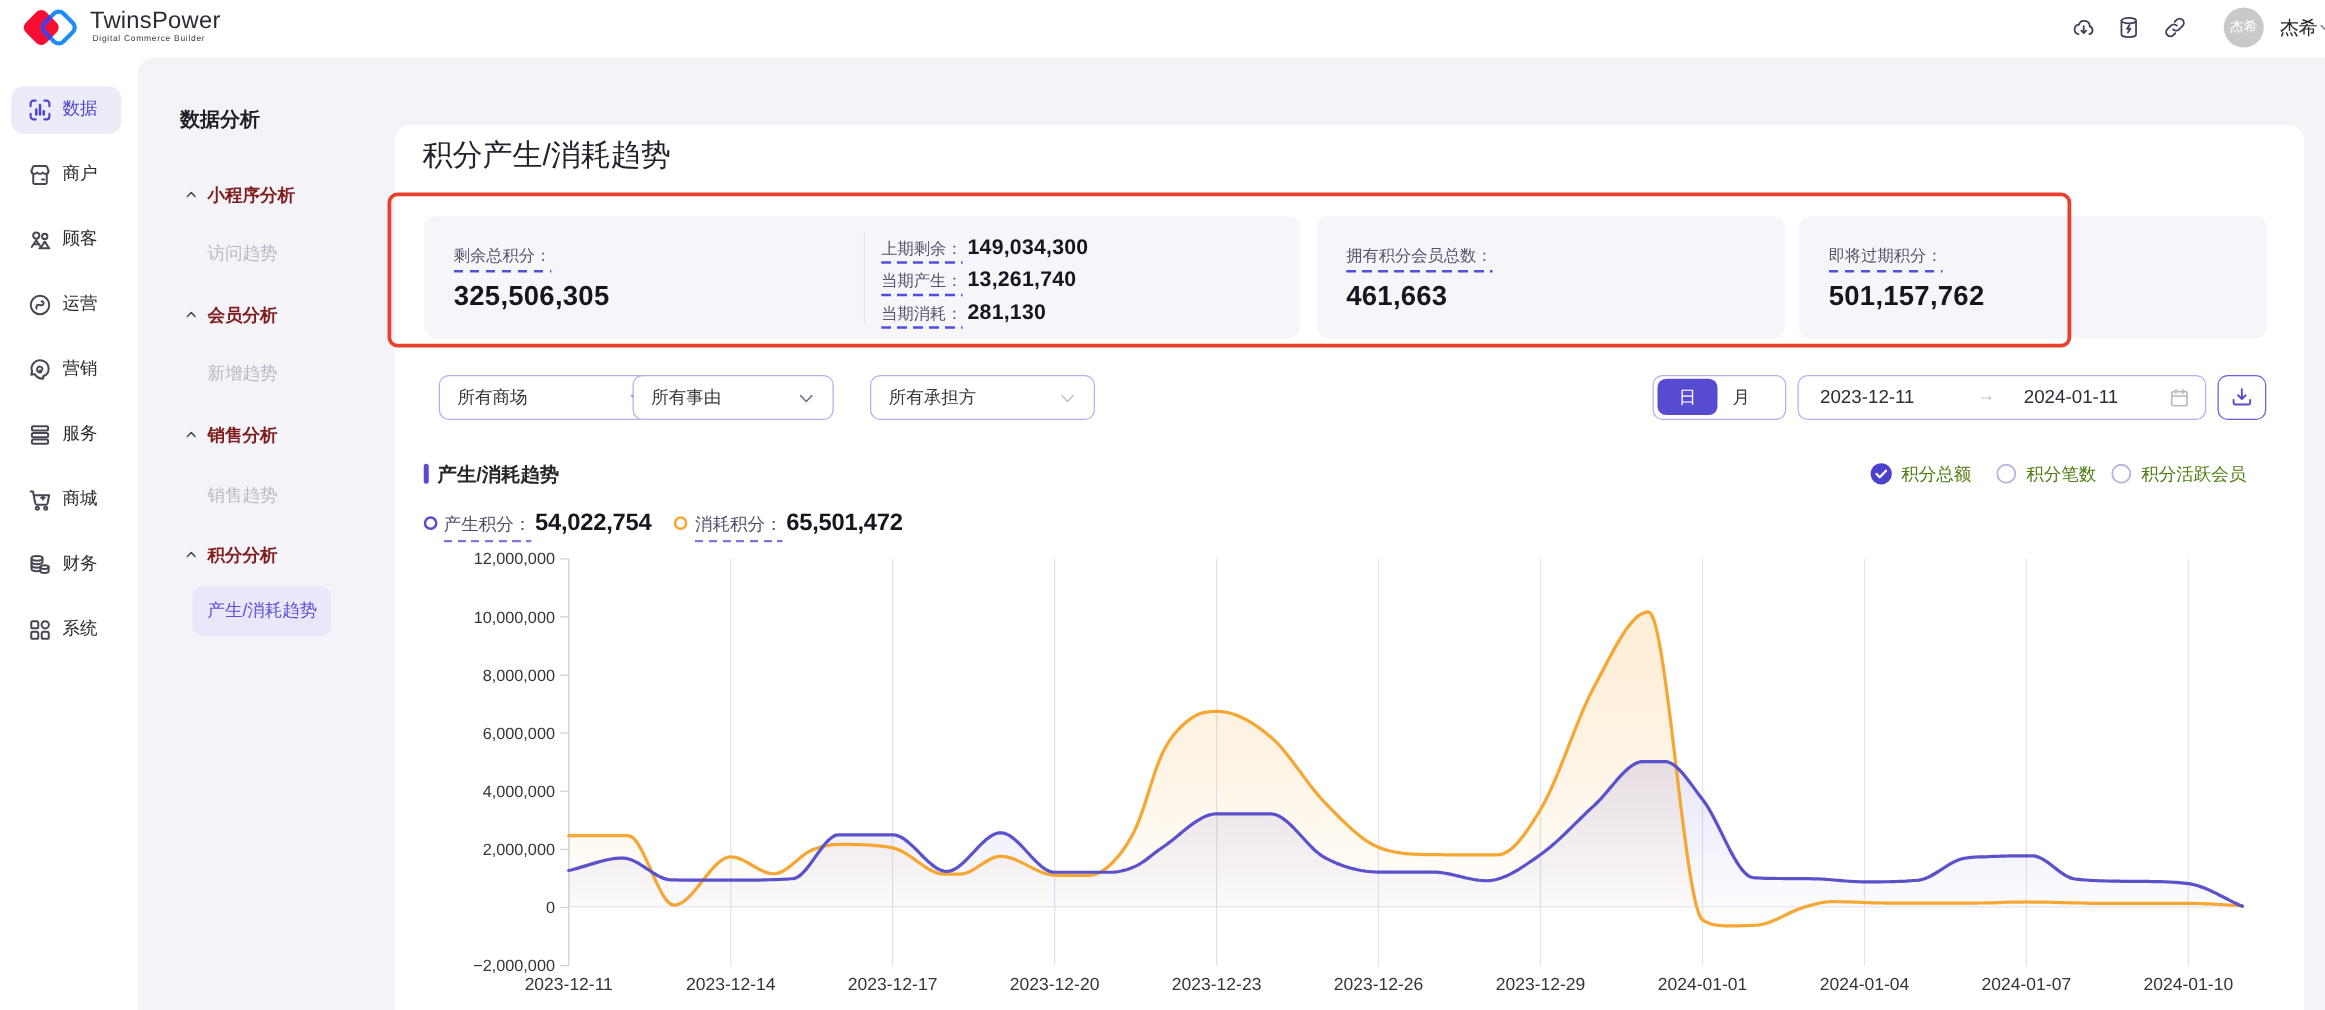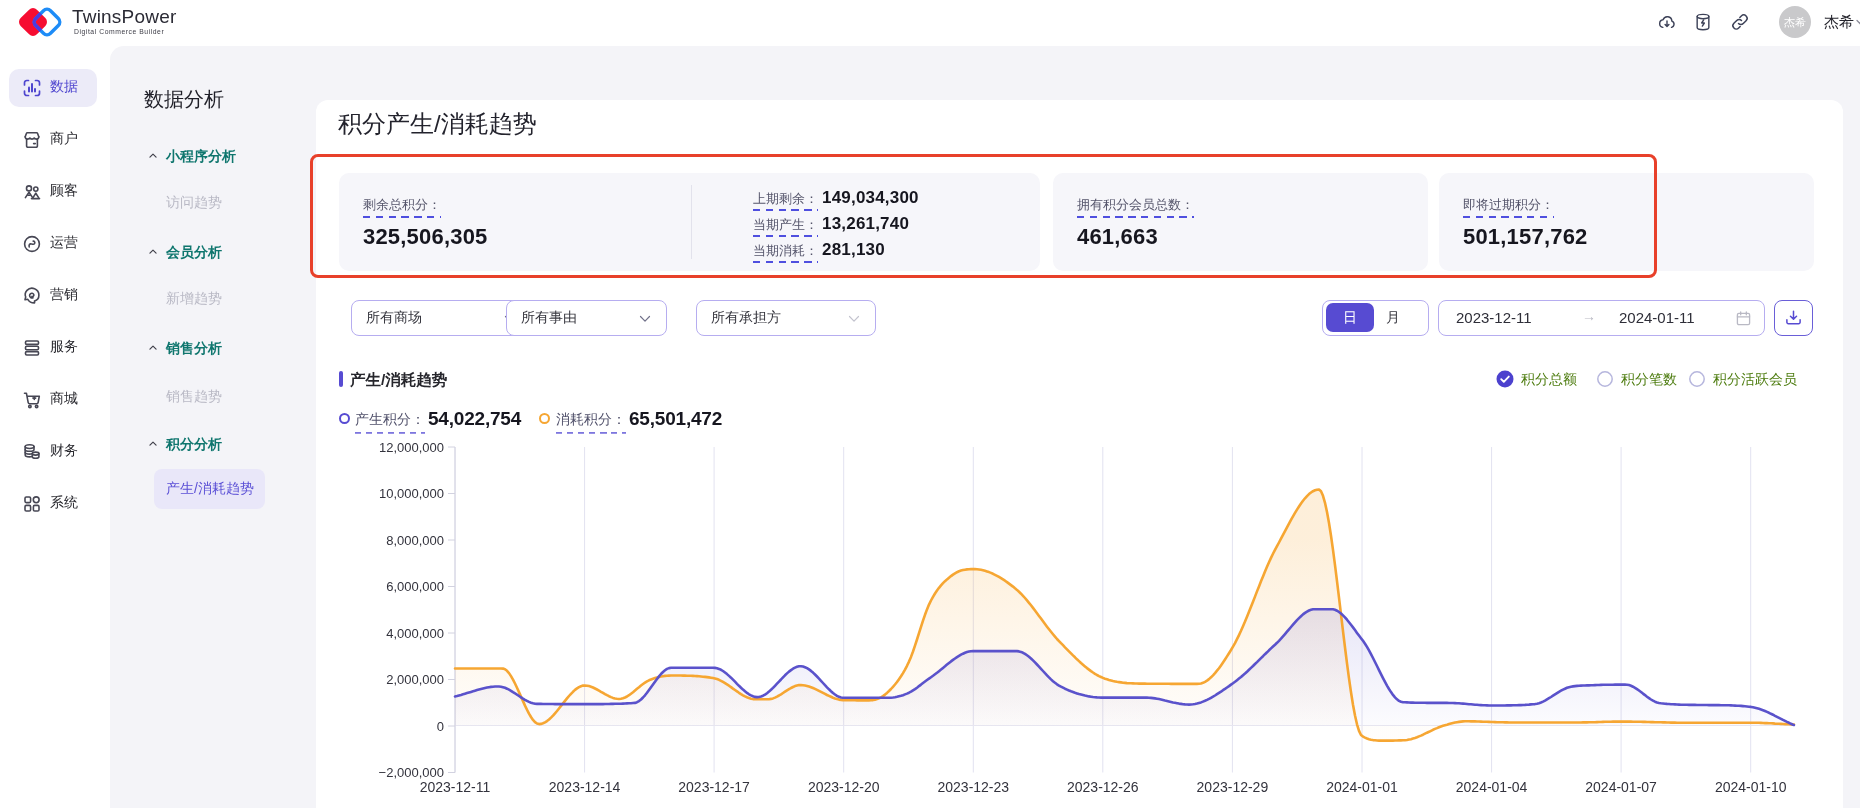--- a/index.html
+++ b/index.html
@@ -15,36 +15,36 @@
 #uname { position:absolute; left:1824px; top:13px; font-size:15px; color:#26262e; font-weight:500; }
 
 #graybg { position:absolute; left:110px; top:46px; width:1750px; height:762px; background:#f4f4f8; border-top-left-radius:14px; }
 
 .nav-item { position:absolute; left:9px; width:88px; height:38px; border-radius:10px; }
 .nav-item .ntxt { position:absolute; left:41px; top:9px; font-size:14px; color:#28282e; }
 .nav-item svg { position:absolute; left:13px; top:9px; }
 .nav-item.sel { background:#ecebf8; }
 .nav-item.sel .ntxt { color:#4f46cf; }
 
-#menu-title { position:absolute; left:144px; top:86px; font-size:20px; font-weight:400; color:#1f1f28; }
-.sec-head { position:absolute; left:166px; font-size:14px; font-weight:600; color:#0f766e; }
+#menu-title { position:absolute; left:144px; top:86px; font-size:16px; font-weight:700; color:#1f1f28; }
+.sec-head { position:absolute; left:166px; font-size:14px; font-weight:600; color:#7f1d1d; }
 .sec-arrow { position:absolute; left:148px; width:10px; height:10px; }
 .sub-item { position:absolute; left:166px; font-size:14px; color:#b9b9c5; }
 #sub-sel { position:absolute; left:154px; top:469px; width:111px; height:40px; background:#e9e7f9; border-radius:8px; }
 #sub-sel span { position:absolute; left:12px; top:11px; font-size:14px; color:#5b50d6; }
 
 #panel { position:absolute; left:316px; top:100px; width:1527px; height:708px; background:#fff; border-radius:12px 12px 0 0; }
 #ptitle { position:absolute; left:338px; top:108px; font-size:24px; font-weight:500; color:#23232d; }
 
 .card { position:absolute; top:173px; height:98px; background:#f6f6fa; border-radius:10px; }
 .clabel { position:absolute; font-size:13px; color:#55556b; }
 .clabel i { font-style:normal; padding-bottom:6px; background:repeating-linear-gradient(90deg,#4f4fdf 0 7.5px,transparent 7.5px 12.8px) left bottom/100% 2px no-repeat; }
 .cvalue { position:absolute; font-size:22px; font-weight:700; color:#16161f; letter-spacing:0.2px; }
 .mrow { position:absolute; left:705px; font-size:13px; color:#55556b; }
-.mrow i { font-style:normal; padding-bottom:5px; background:repeating-linear-gradient(90deg,#4f4fdf 0 7.5px,transparent 7.5px 12.8px) left bottom/100% 2px no-repeat;margin-left:48px; }
+.mrow i { font-style:normal; padding-bottom:5px; background:repeating-linear-gradient(90deg,#4f4fdf 0 7.5px,transparent 7.5px 12.8px) left bottom/100% 2px no-repeat; }
 .mrow b { font-size:17px; color:#16161f; font-weight:700; margin-left:4px; letter-spacing:0.2px; }
 #cdivider { position:absolute; left:691px; top:185px; width:1px; height:74px; background:#e2e2ec; }
 #redrect { position:absolute; left:310px; top:154px; width:1347px; height:124px; border:3.5px solid #e8402a; border-radius:8px; z-index:30; }
 
 .dd { position:absolute; top:300px; height:36px; background:#fff; border:1.5px solid #b6adf0; border-radius:8px; }
 .dd span { position:absolute; left:14px; top:8px; font-size:14px; color:#36363e; }
 .dd svg { position:absolute; right:13px; top:10px; }
 #toggle { position:absolute; left:1322px; top:300px; width:107px; height:36px; background:#fff; border:1.5px solid #b6adf0; border-radius:8px; }
 #tg-day { position:absolute; left:3px; top:2px; width:48px; height:29px; background:#574bd2; border-radius:7px; color:#fff; font-size:14px; text-align:center; line-height:29px; }
 #tg-mon { position:absolute; left:63px; top:8px; font-size:14px; color:#36363e; }

